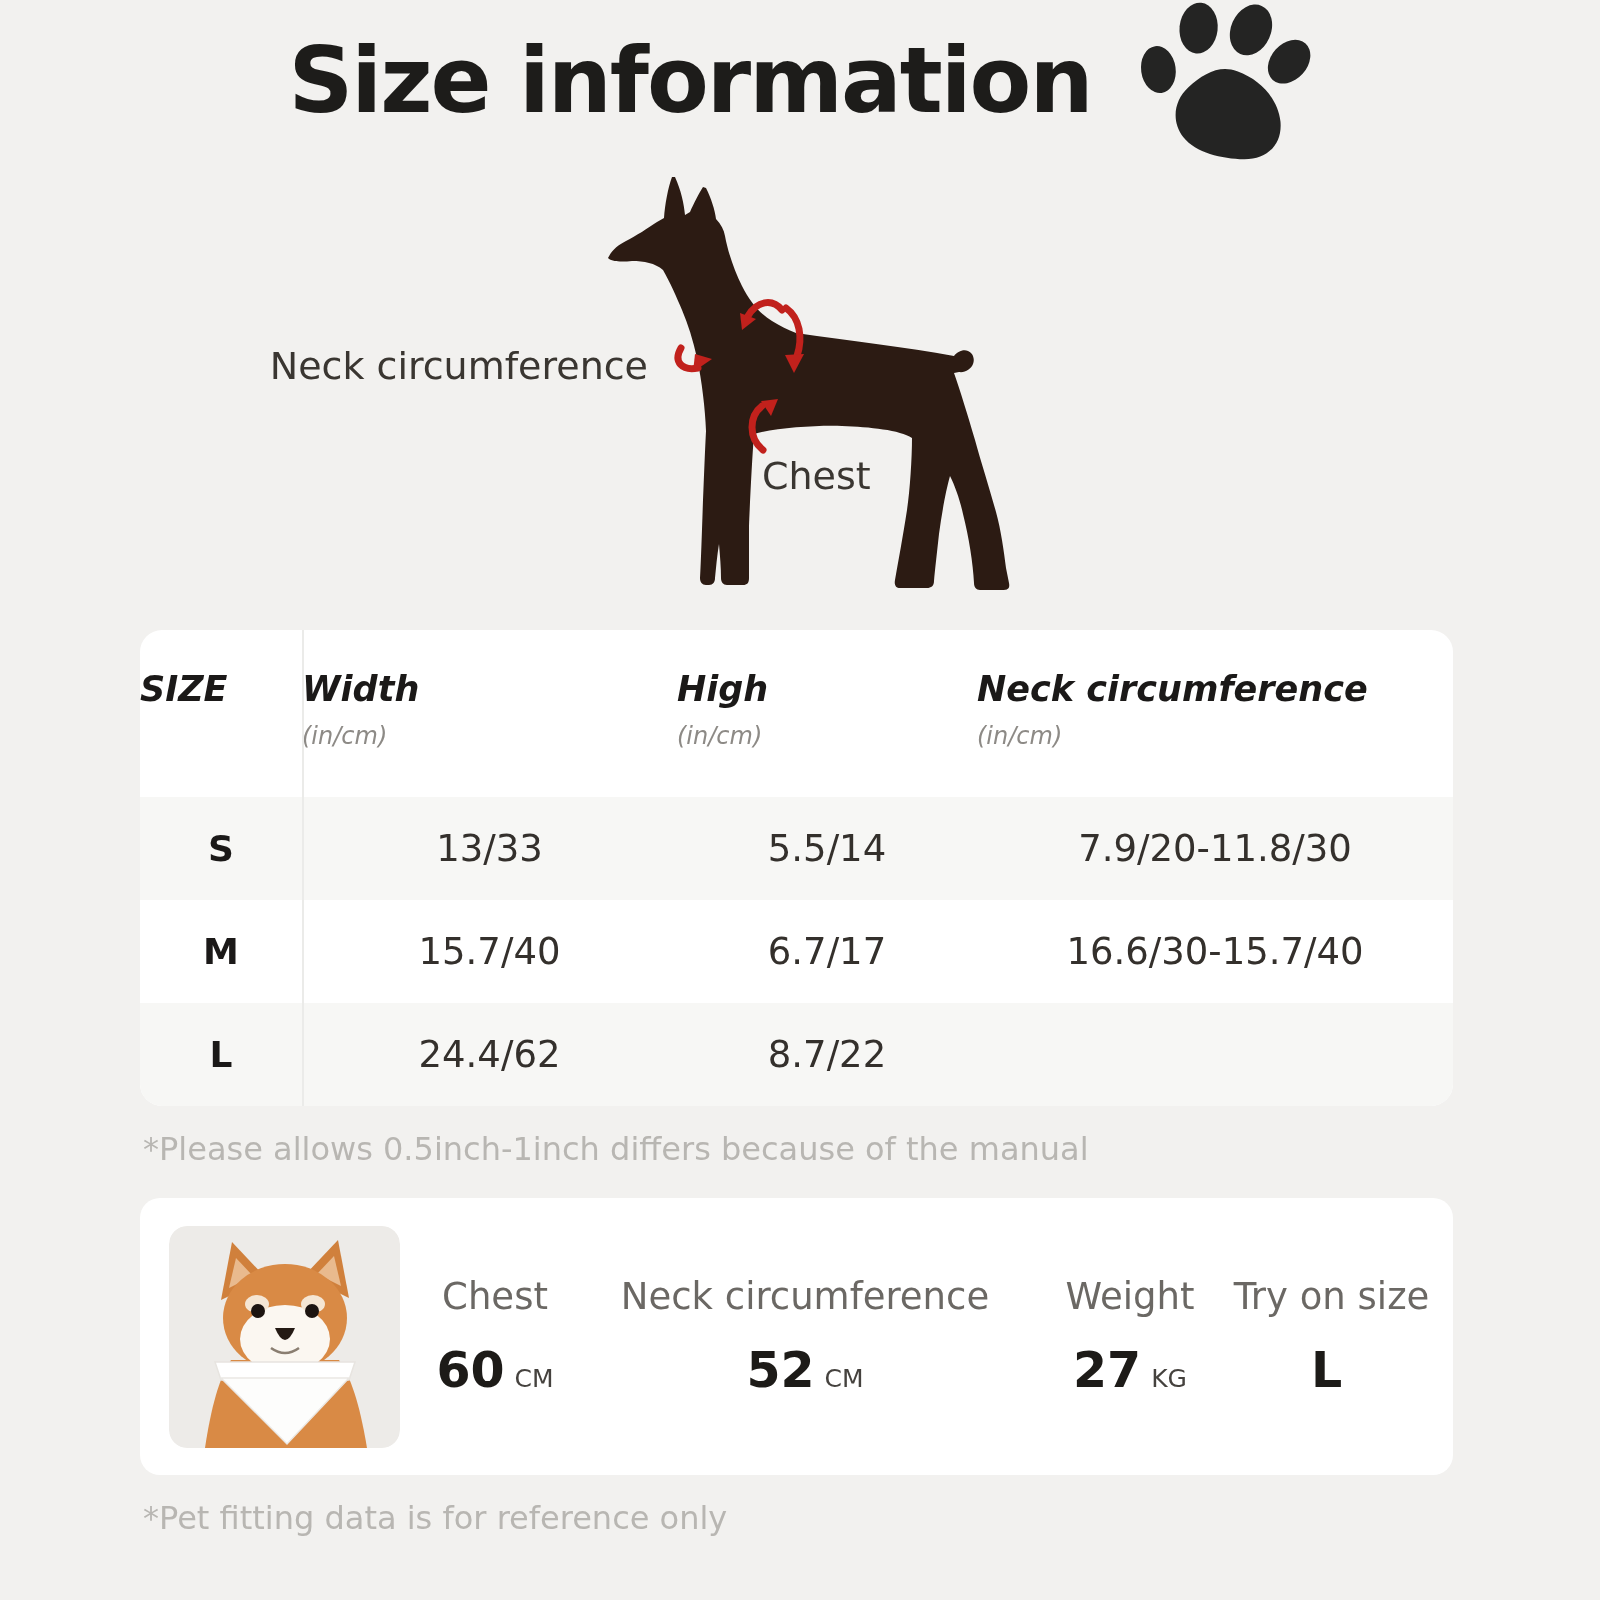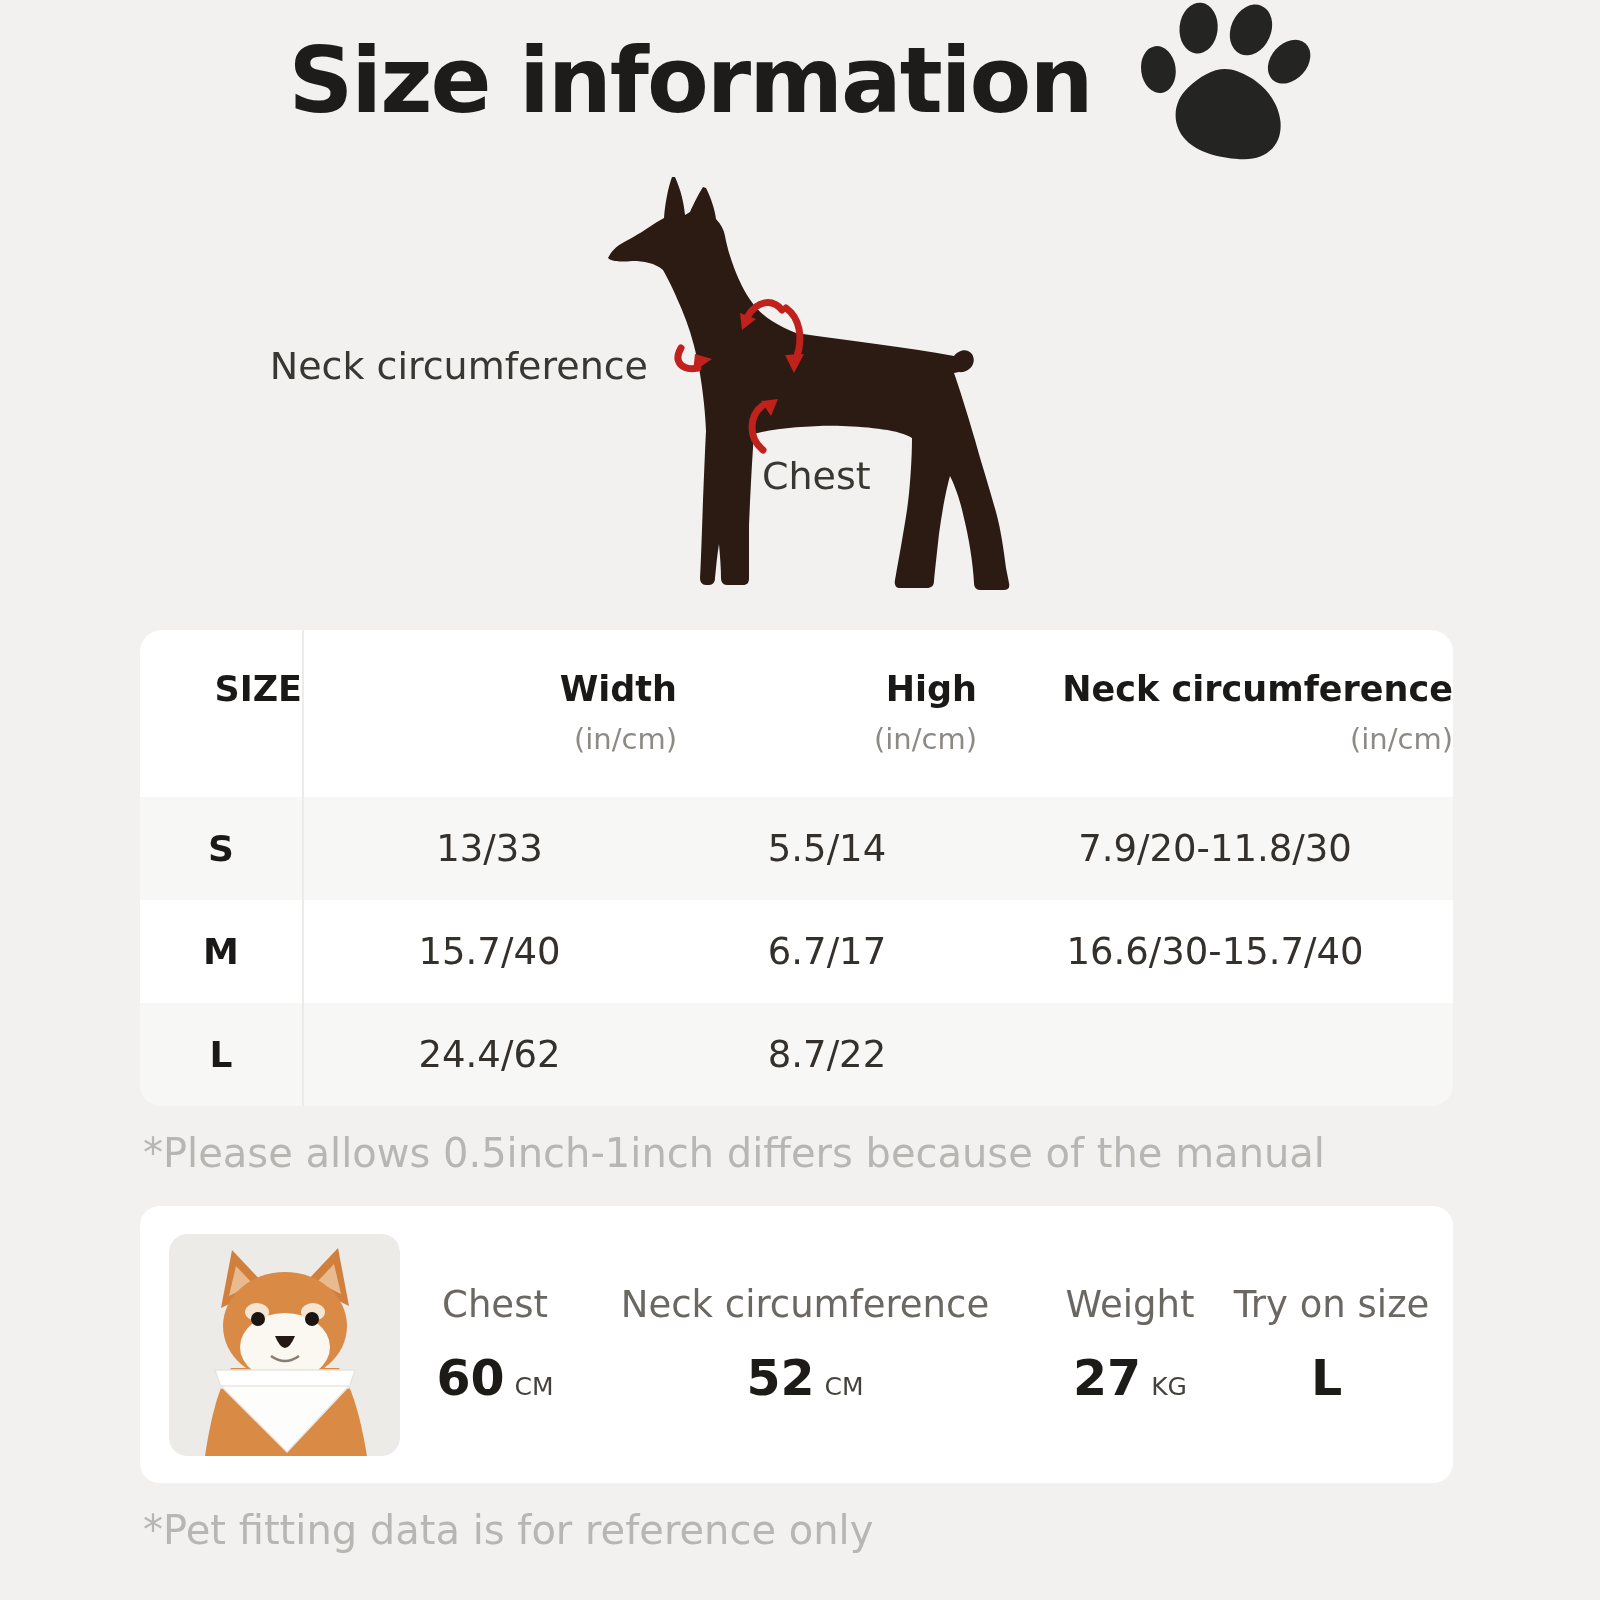--- a/index.html
+++ b/index.html
@@ -20,27 +20,27 @@
   .fig-lbl.chest { left:762px; top:294px; }
   
   .size-table { position:relative; margin:20px 0 0 140px; width:1313px;
                 background:#ffffff; border-radius:22px; overflow:hidden; }
   .size-table::before { content:""; position:absolute; left:162px; top:0; bottom:0;
                         width:2px; background:#ebebe9; }
   .thead, .trow { display:grid; grid-template-columns:162px 375px 300px 1fr; align-items:center; }
   .thead { height:167px; }
   .trow { height:103px; }
   .trow.alt { background:#f7f7f5; }
-  .th { text-align:right; }
+  .th { text-align:left;font-style:italic; }
   .th-main { font-size:35px; font-weight:bold; color:#1b1918; }
-  .th-sub { font-size:29px; color:#8d8a86; margin-top:13px; min-height:36px; }
+  .th-sub { font-size:24px; color:#8d8a86; margin-top:13px; min-height:36px; }
   .td { text-align:center; font-size:37px; color:#34302c; }
   .td.size { font-weight:bold; font-size:36px; color:#1b1918; }
   
-  .note { margin:24px 0 0 143px; font-size:40px; color:#b8b6b2; }
+  .note { margin:24px 0 0 143px; font-size:32px; color:#b8b6b2; }
   
   .card { margin:30px 0 0 140px; width:1313px; height:277px; background:#ffffff;
           border-radius:20px; display:flex; align-items:center;
           box-sizing:border-box; padding-left:29px; }
   .photo { width:231px; height:222px; border-radius:18px; overflow:hidden; flex:none; }
   .stats { flex:1; display:grid; grid-template-columns:130px 490px 160px 1fr; margin-left:30px; }
   .stat { text-align:center; }
   .stat-label { font-size:37px; color:#6b6864; white-space:nowrap; }
   .stat-value { margin-top:24px; font-size:49px; font-weight:bold; color:#1d1b18; }
   .stat-unit { font-size:25px; font-weight:normal; color:#45423e; margin-left:10px; }

